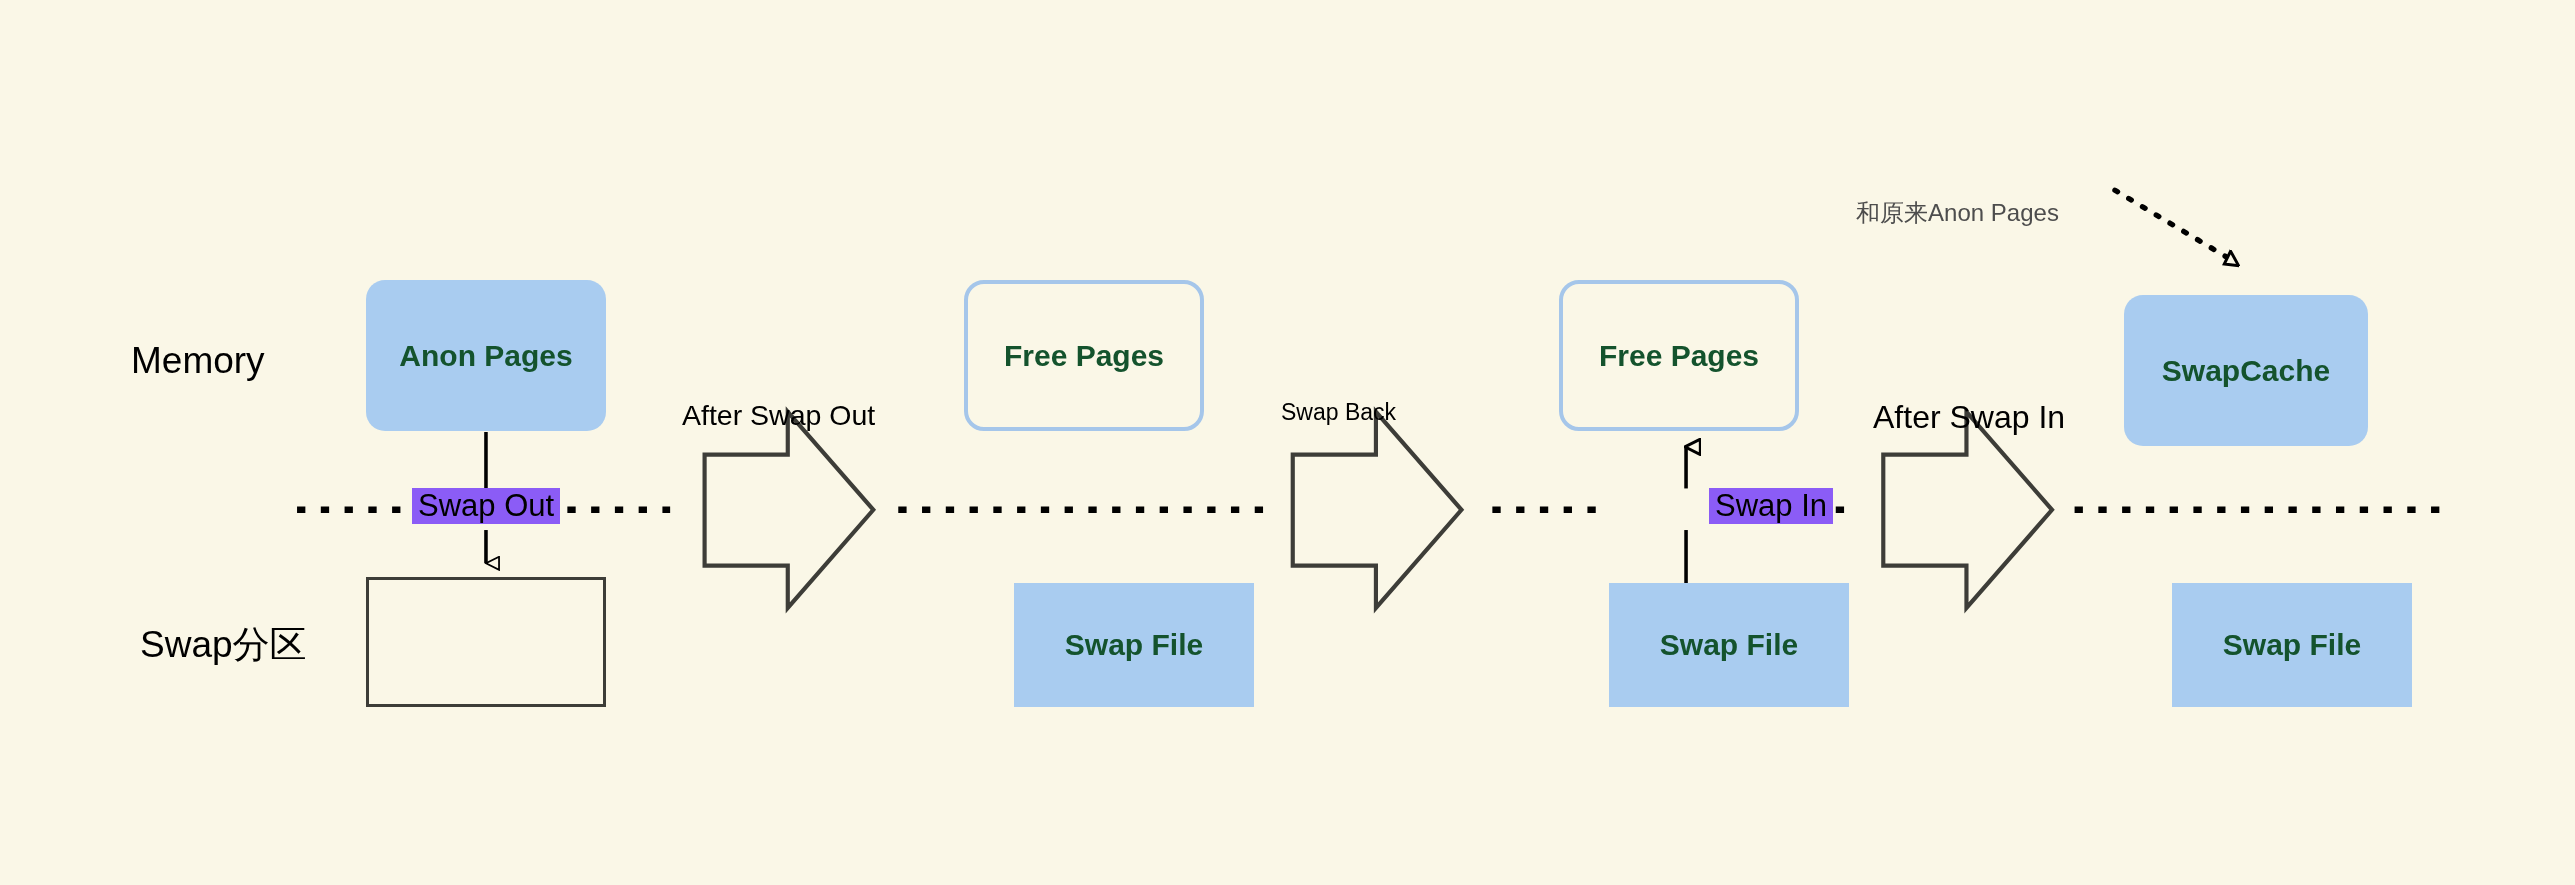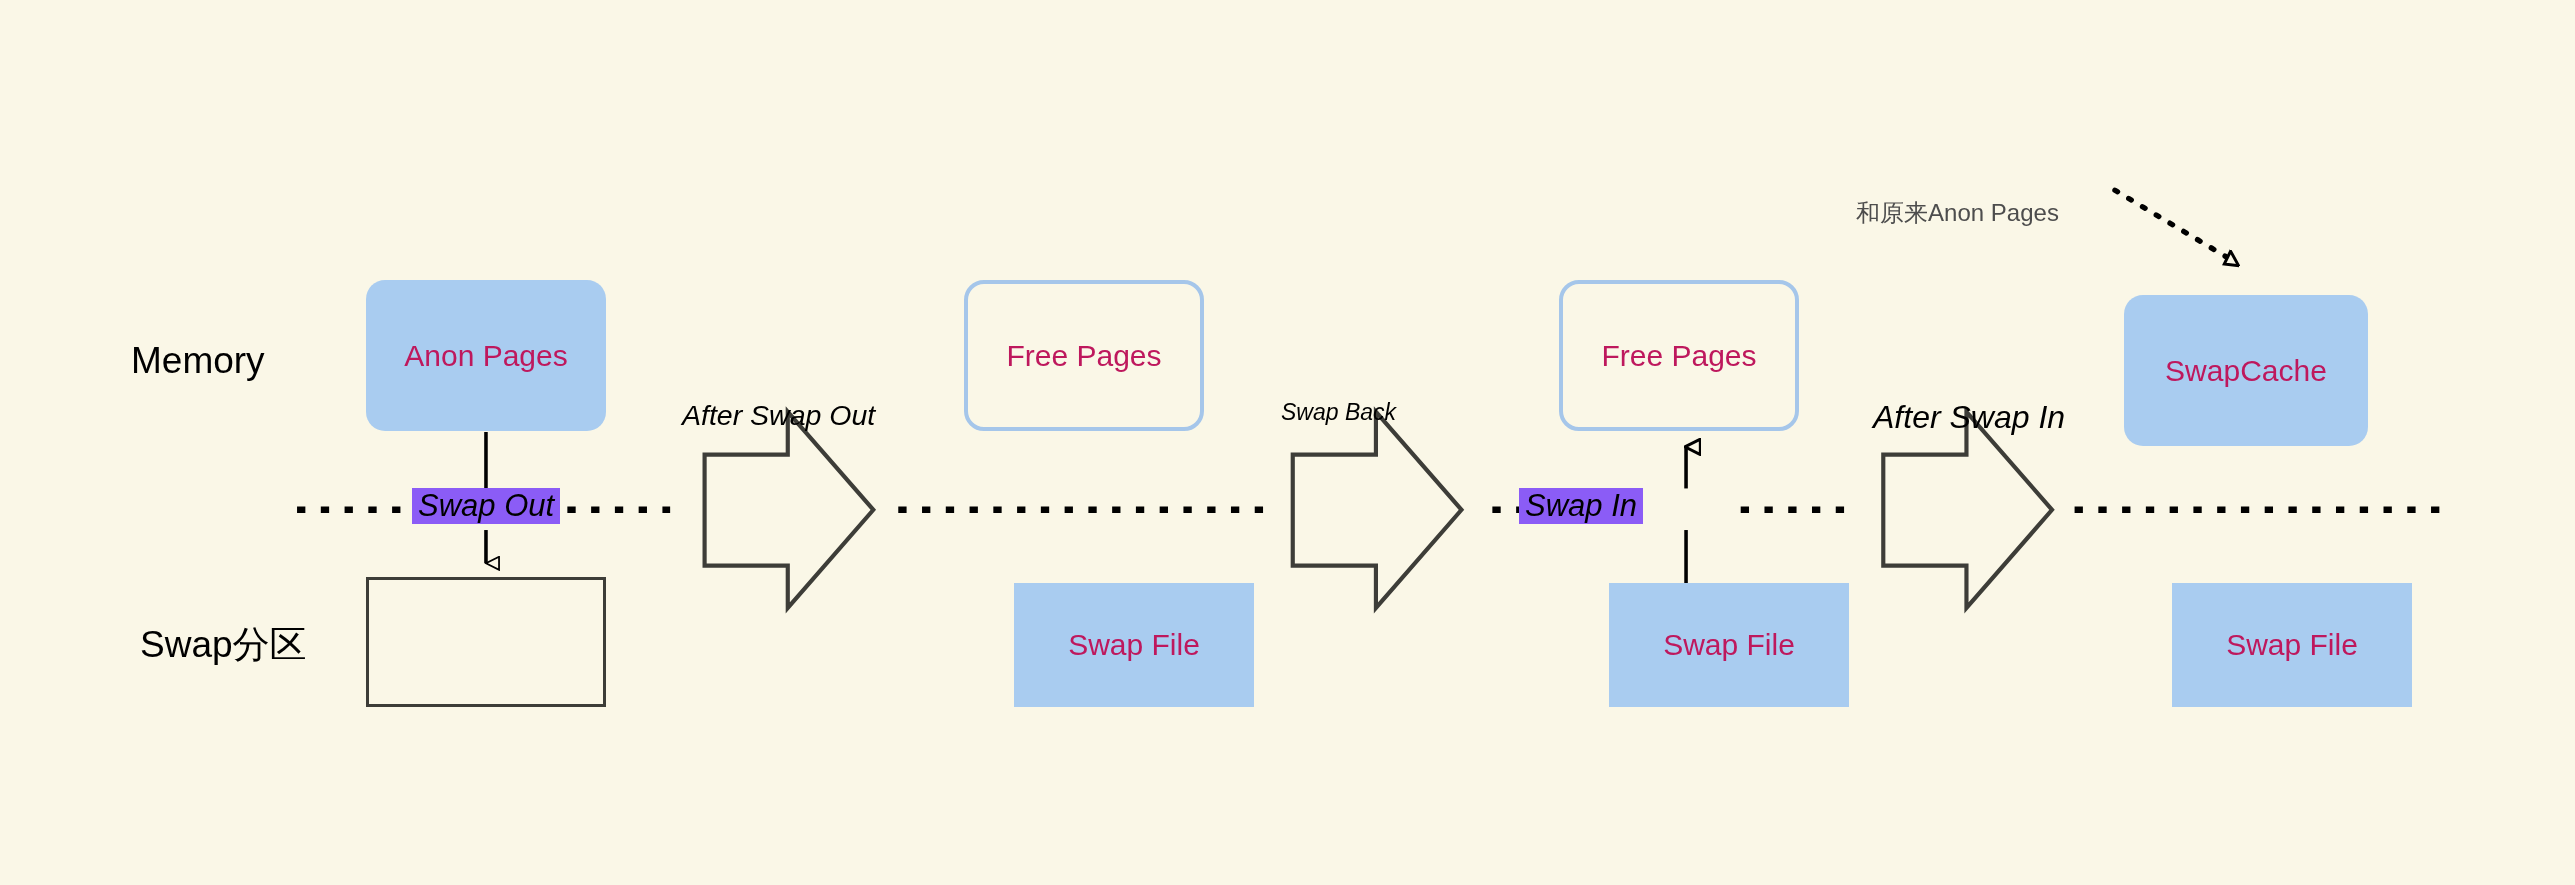--- a/index.html
+++ b/index.html
@@ -19,22 +19,22 @@
     color:#000;
     white-space:nowrap;
     font-size:37px;
     letter-spacing:0px;
   }
 
   .node{
     position:absolute;
     display:flex;align-items:center;justify-content:center;
     box-sizing:border-box;
-    font-weight:normal;
-    color:#be185d;
+    font-weight:bold;
+    color:#14532d;
     white-space:nowrap;
     text-align:right;
   }
   .node-filled{
     background:#a9ccf0;
     border-radius:19px;
   }
   .node-outline{
     background:transparent;
     border:4.2px solid #a5c6ea;
@@ -47,21 +47,20 @@
   .node-rect-empty{
     background:transparent;
     border:3px solid #3d3d38;
   }
 
   .edge-label{
     position:absolute;
     color:#000;
     white-space:nowrap;
     font-weight:normal;
-    font-style:italic;
   }
   .edge-label.on-line{
     background:#8b5cf6;
     padding:0 6px;
   }
   .note{
     position:absolute;
     color:#4d4d4d;
     white-space:pre;
     text-align:center;
@@ -160,21 +159,21 @@
   <div class="edge-label" style="left:1281px;top:399px;font-size:23px;">Swap Back</div>
 
   <div class="node node-outline" style="left:1559px;top:280px;width:240px;height:151px;font-size:30px;">
     <span>Free Pages</span>
   </div>
 
   <div class="node node-rect-filled" style="left:1561px;top:583px;width:240px;height:124px;font-size:30px;">
     <span>Swap File</span>
   </div>
 
-  <div class="edge-label on-line" style="left:1519px;top:488px;font-size:31px;">Swap In</div>
+  <div class="edge-label on-line" style="left:1709px;top:488px;font-size:31px;">Swap In</div>
 
   <div class="edge-label" style="left:1873px;top:399px;font-size:32px;">After Swap In</div>
 
   <div class="node node-filled" style="left:2124px;top:295px;width:244px;height:151px;font-size:30px;">
     <span>SwapCache</span>
   </div>
 
   <div class="node node-rect-filled" style="left:2124px;top:583px;width:240px;height:124px;font-size:30px;">
     <span>Swap File</span>
   </div>

